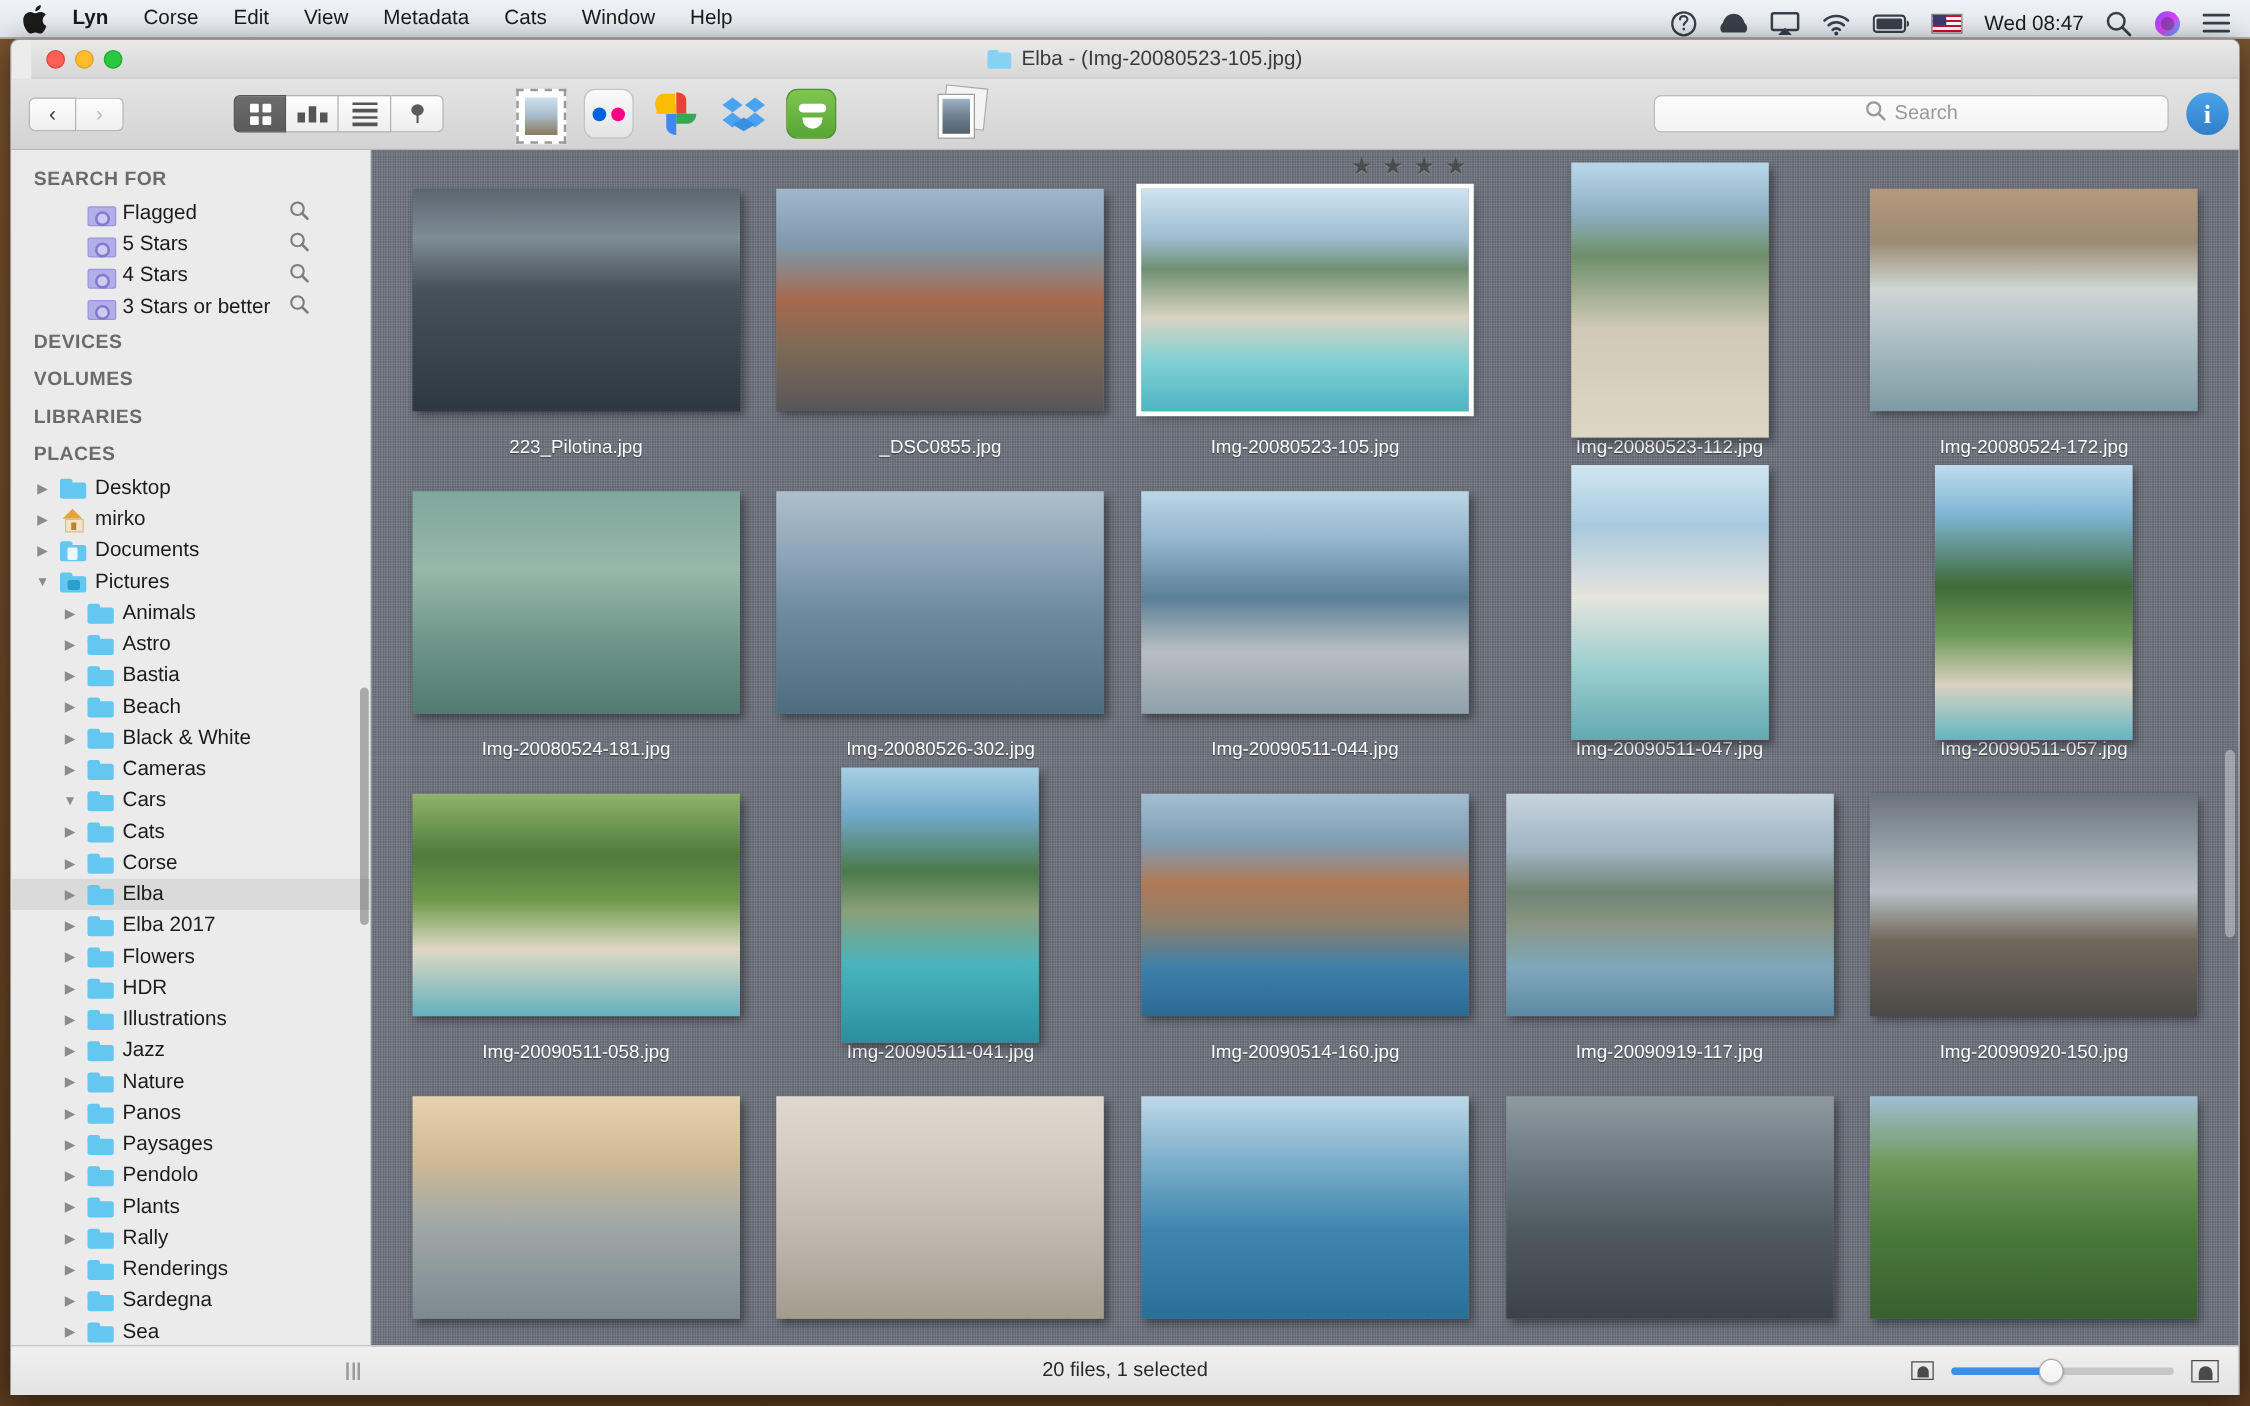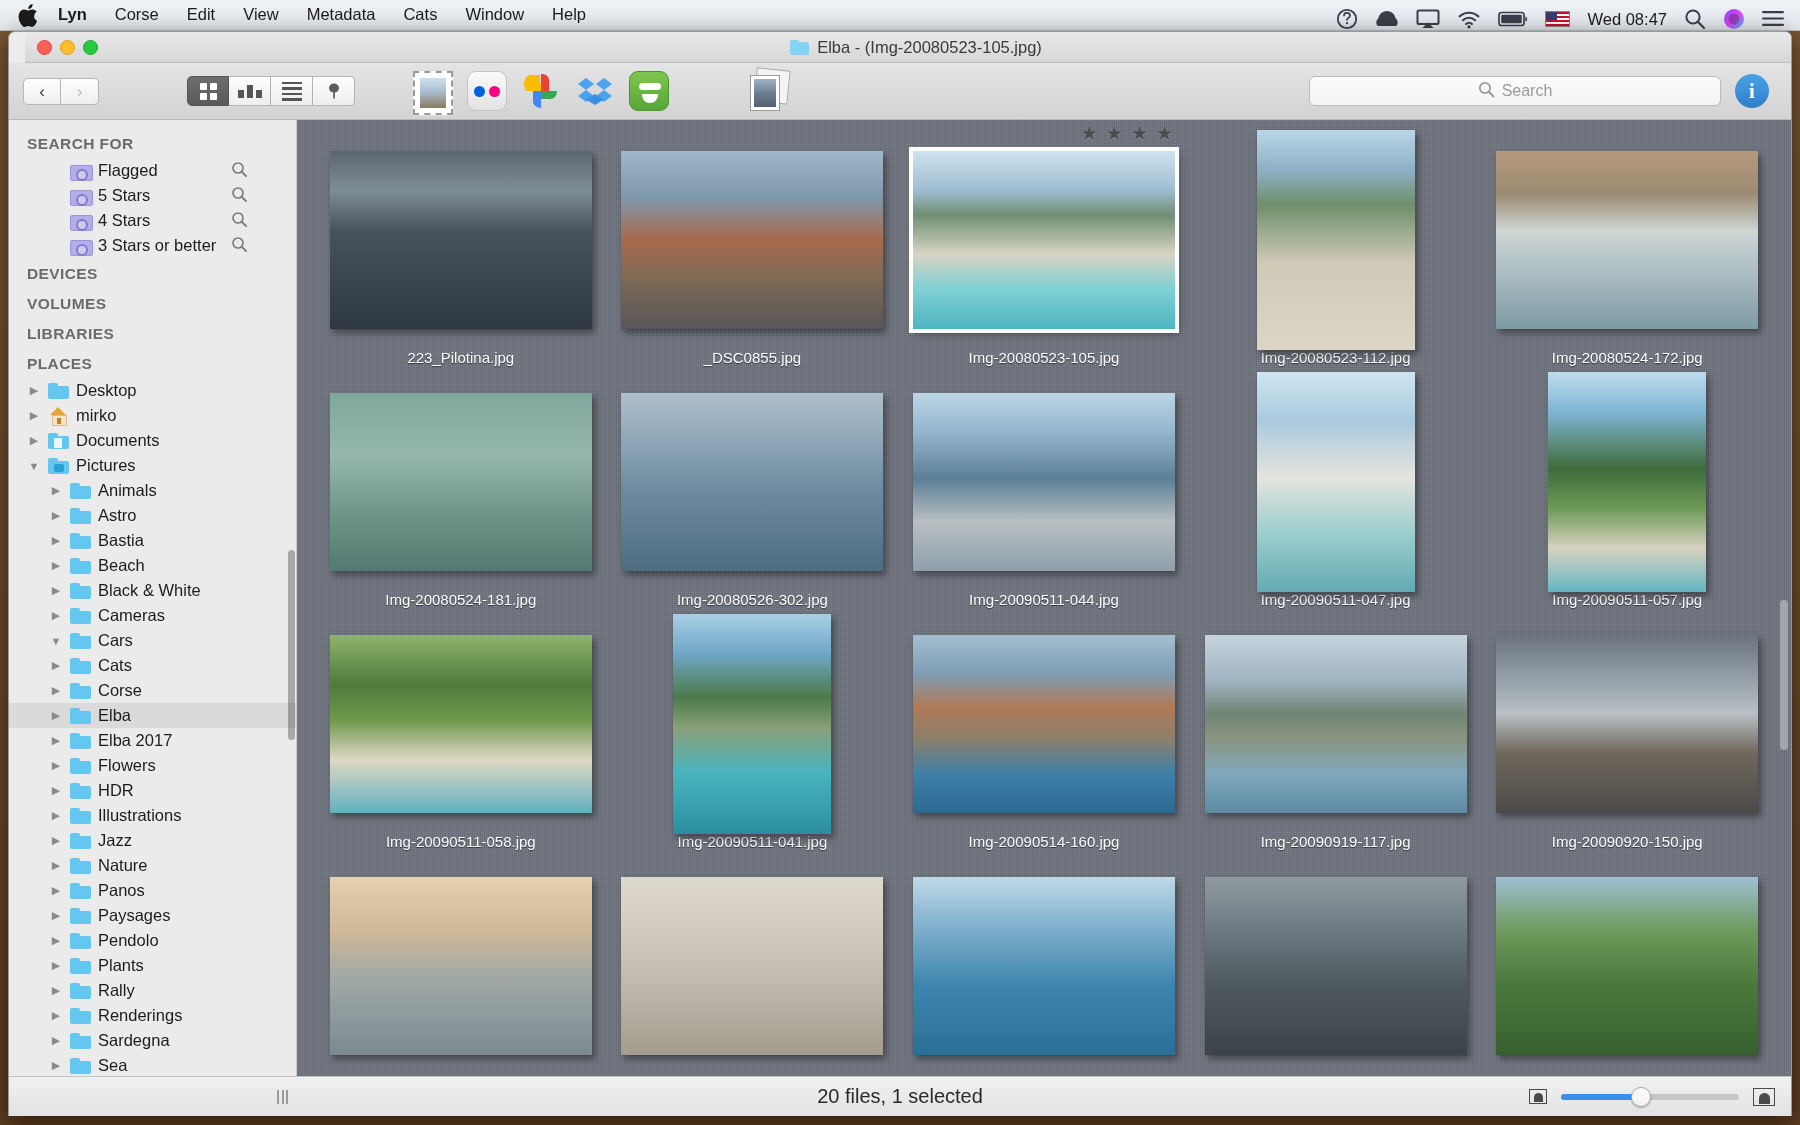--- a/index.html
+++ b/index.html
@@ -151,21 +151,21 @@
     position:absolute; left:8px; top:0; width: 34px; height: 34px;
     background:#f4f4f4; border:1px solid #a9a9a9; transform: rotate(6deg);
   }
   .slide-front {
     position:absolute; left:3px; top:6px; width: 30px; height: 36px;
     background:#fff; border:1px solid #9c9c9c; padding:3px;
   }
   .slide-front i { display:block; width:100%; height:100%;
     background: linear-gradient(180deg,#9fb3c6 0%,#6f7f91 50%,#53606e 100%); }
 
-  .searchwrap { margin-left:auto; display:flex; align-items:center; gap: 14px; padding-right: 22px; }
+  .searchwrap { margin-left:auto; display:flex; align-items:center; gap: 14px; padding-right: 8px; }
   .searchbox {
     width: 412px; height: 30px; border-radius: 6px;
     background: linear-gradient(180deg,#fbfbfb,#f4f4f4);
     border: 1px solid #bcbcbc;
     display:flex; align-items:center; justify-content:center; gap:7px;
     color:#9a9a9a; font-size:16px;
   }
   .infobtn {
     width: 34px; height: 34px; border-radius: 50%;
     background: linear-gradient(180deg,#4aa3e8,#2f7fc8);
@@ -297,21 +297,21 @@
     position:absolute; right: 3px; top: 480px; width: 8px; height: 150px;
     background: rgba(255,255,255,.35); border-radius: 4px;
   }
 
   
   .statusbar {
     position:absolute; left:0; bottom: 0; width: 100%; height: 40px;
     background: linear-gradient(180deg,#f0f0f0,#e3e3e3);
     border-top: 1px solid #c4c4c4;
     display:flex; align-items:center; justify-content:center;
-    font-size: 20px; color: #2a2a2a;
+    font-size: 16px; color: #2a2a2a;
   }
   .sb-left-grip { position:absolute; left: 268px; bottom: 12px;
      display:flex; gap:2.5px; }
   .sb-left-grip i { width:2px; height:14px; background:#9b9b9b; display:block; }
   .zoomctl { position:absolute; right: 16px; display:flex; align-items:center; gap: 14px; }
   .zicon { width: 22px; height: 18px; border: 1.5px solid #4a4a4a; position:relative; }
   .zicon::after{
     content:""; position:absolute; left:5px; top:4px; width:11px; height:11px;
     background:#4a4a4a; border-radius: 50% 50% 0 0;
   }

